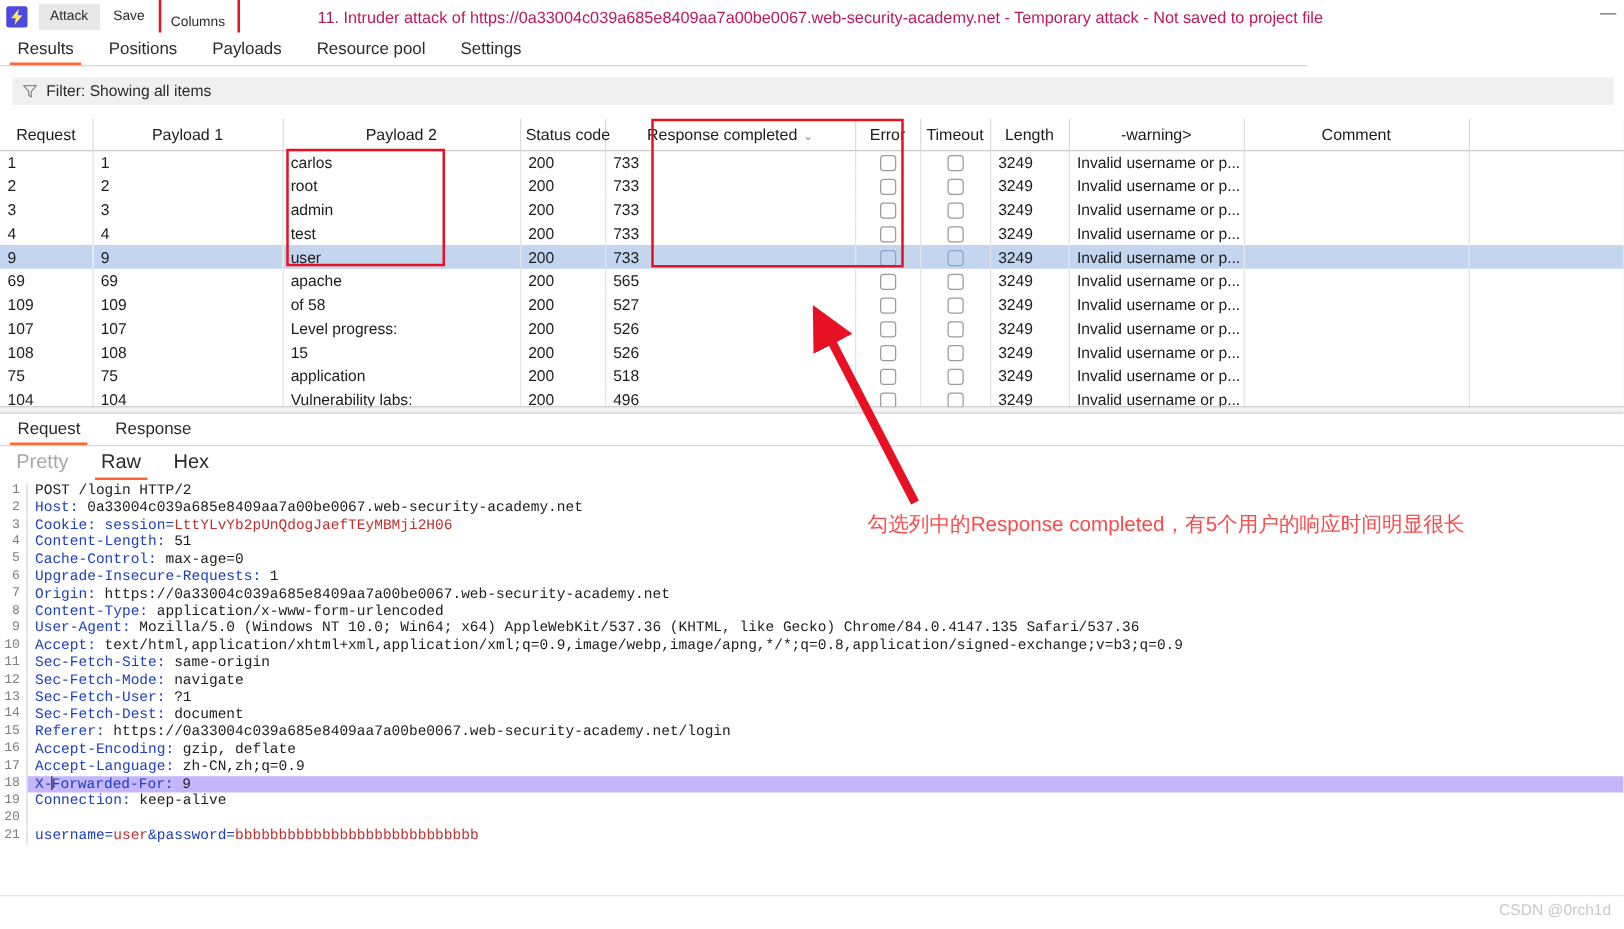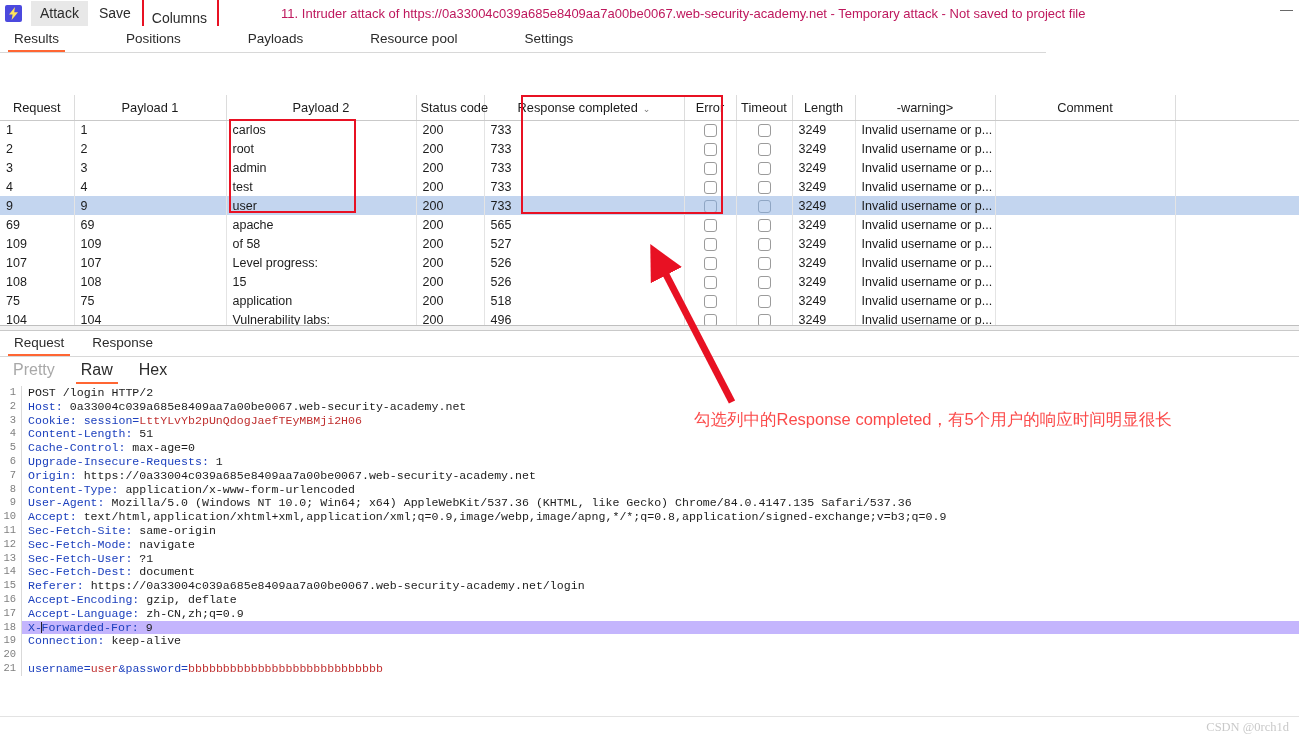--- a/index.html
+++ b/index.html
@@ -17,35 +17,35 @@
     position: absolute; left:0; top:0; width:1299px; height:26px;
     display:flex; align-items:center; background:#fff;
   }
   .logo {
     width:17px; height:17px; margin-left:5px; margin-right:9px;
     background:#4b49de; border-radius:2px;
     display:flex; align-items:center; justify-content:center;
     color:#ffe45c; font-size:12px; line-height:1; font-weight:bold;
   }
   .menu-item {
-    font-size:14px; color:#2b2b2b; padding:4px 9px 5px 9px;
+    font-size:11px; color:#2b2b2b; padding:4px 9px 5px 9px;
     margin-right:2px; cursor:default; white-space:nowrap;
   }
   .menu-item.hovered { background:#e8e8e8; }
   .menu-item.boxed { border:2px solid #e81123; padding:12px 10px 3px 8px; }
   .window-title {
     font-size:13px; color:#be185d; margin-left:60px; white-space:nowrap;
   }
   .win-dash { position:absolute; right:6px; top:2px; color:#555; font-size:13px; }
 
   
   .tabbar {
     position:absolute; left:0; top:26px; width:1046px; height:27px;
     background:#fff; border-bottom:1px solid #d8d8d8;
-    display:flex; align-items:flex-end;gap:39px;
+    display:flex; align-items:flex-end;
   }
   .tab {
     font-size:13.5px; color:#2b2b2b; padding:2px 14px 6px 14px;
     position:relative; cursor:default; white-space:nowrap;
   }
   .tab.active::after {
     content:""; position:absolute; left:8px; right:8px; bottom:0;
     height:2.5px; background:#ff6633;
   }
 
@@ -131,21 +131,21 @@
 
   
   .redbox { position:absolute; border:2.5px solid #e81123; pointer-events:none; }
   .annot {
     position:absolute; left:694px; top:409px; font-size:16.5px; color:#fb4a4a;
     white-space:nowrap; font-family:Liberation Sans, sans-serif;
   }
   svg.arrow { position:absolute; left:620px; top:240px; width:150px; height:180px; }
   .watermark {
     position:absolute; right:10px; bottom:8px; font-size:12.5px; color:#c9c9c9;
-    font-family:Liberation Serif, serif;
+    font-family:Liberation Sans, sans-serif;
   }
   .bottom-strip {
     position:absolute; left:0; top:716px; width:1299px; height:27px;
     background:#fff; border-top:1px solid #e3e3e3;
   }
 </style>
 </head>
 <body>
 
 <div id="app">
@@ -164,20 +164,28 @@
   </div>
 
   <div class="tabbar">
     <div class="tab active">Results</div>
     <div class="tab">Positions</div>
     <div class="tab">Payloads</div>
     <div class="tab">Resource pool</div>
     <div class="tab">Settings</div>
   </div>
 
+  <div class="filterbar">
+    <span class="funnel">
+      <svg width="12" height="12" viewBox="0 0 12 12" aria-hidden="true">
+        <path d="M1 1.5 H11 L7 6.2 V10.5 L5 9.3 V6.2 Z" fill="none" stroke="#8a8a8a" stroke-width="1"></path>
+      </svg>
+    </span>
+    <span>Filter: Showing all items</span>
+  </div>
 
   <div class="table-wrap">
     <table class="results">
       <colgroup>
         <col style="width:74px">
           <col style="width:152px">
           <col style="width:190px">
           <col style="width:68px">
         <col style="width:200px">
           <col style="width:52px">

